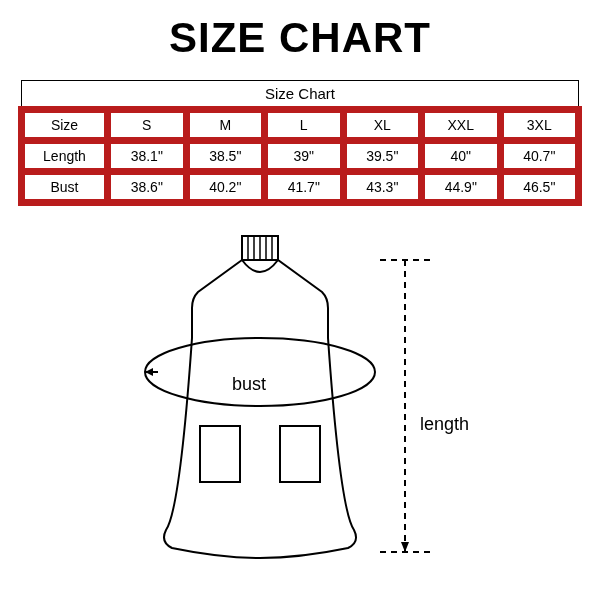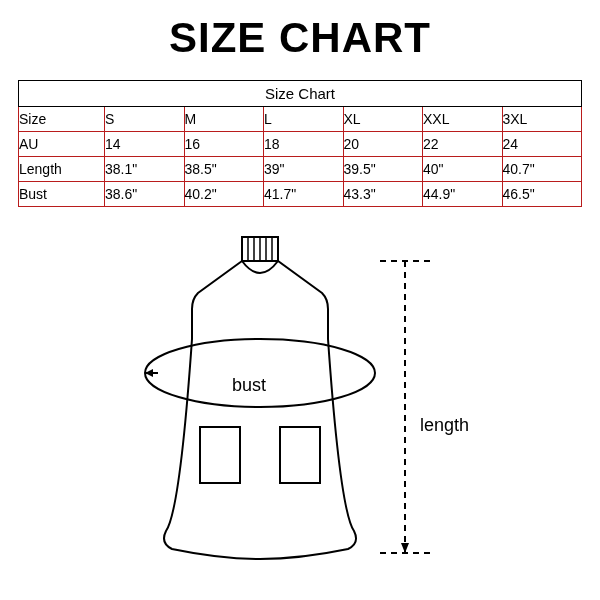--- a/index.html
+++ b/index.html
@@ -32,24 +32,24 @@
   table.size col.label { width: 86px; }
   table.size th.header {
     border: 1px solid #000;
     font-weight: 400;
     font-size: 15px;
     padding: 4px 0;
     text-align: center;
     background: #fff;
   }
   table.size td {
-    border: 1px solid #b91c1c;
+    border: 7px solid #b91c1c;
     font-size: 14px;
     padding: 4px 0;
-    text-align: left;
+    text-align: center;
     background: #fff;
   }
   .diagram {
     margin-top: 24px;
     display: flex;
     justify-content: center;
   }
   .diagram svg { display: block; }
   .dlabel {
     font-family: Arial, Helvetica, sans-serif;
@@ -79,29 +79,20 @@
       <th class="header" colspan="7">Size Chart</th>
     </tr>
     <tr>
       <td>Size</td>
       <td>S</td>
       <td>M</td>
       <td>L</td>
       <td>XL</td>
       <td>XXL</td>
       <td>3XL</td>
-    </tr>
-    <tr>
-      <td>AU</td>
-      <td>14</td>
-      <td>16</td>
-      <td>18</td>
-      <td>20</td>
-      <td>22</td>
-      <td>24</td>
     </tr>
     <tr>
       <td>Length</td>
       <td>38.1"</td>
       <td>38.5"</td>
       <td>39"</td>
       <td>39.5"</td>
       <td>40"</td>
       <td>40.7"</td>
     </tr>

